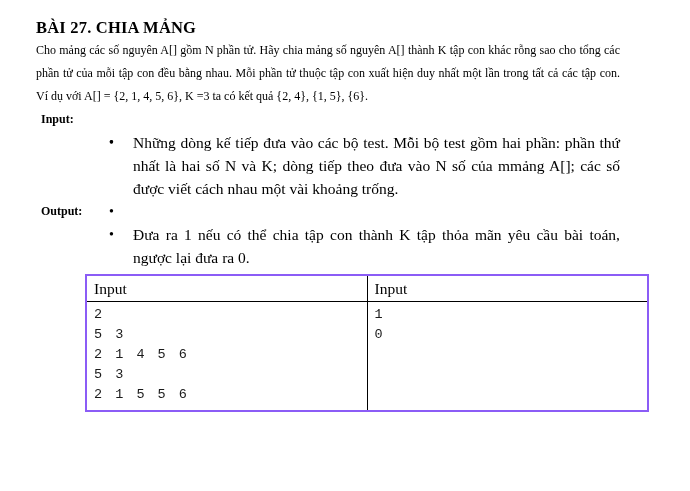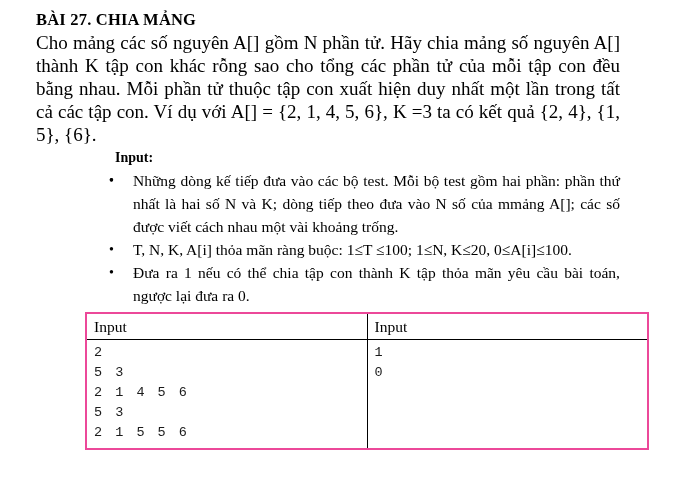--- a/index.html
+++ b/index.html
@@ -11,38 +11,38 @@
   body {
     width: 690px;
     height: 491px;
     overflow: hidden;
     font-family: "Liberation Serif", serif;
     color: #000000;
   }
   .page {
     width: 625px;
     height: 491px;
-    padding-top: 8px;
+    padding-top: 16px;
   }
   .doc-title {
     margin: 0 5px 0 36px;
     font-size: 16.5px;
     font-weight: bold;
     line-height: 23px;
     letter-spacing: 0.2px;
   }
   .statement {
     margin: 0 5px 0 36px;
-    font-size: 19px;
+    font-size: 12px;
     line-height: 23px;
     text-align: justify;
   }
   .sec-heading {
-    margin: 0 5px 0 115px;
-    font-size: 14px;
+    margin: 0 5px 0 41px;
+    font-size: 12px;
     font-weight: bold;
     line-height: 23px;
   }
   ul.bullets {
     list-style: none;
     margin: 0;
     padding: 0 5px 0 133px;
   }
   ul.bullets li {
     position: relative;
@@ -57,21 +57,21 @@
     font-size: 14px;
     line-height: 23px;
   }
   .table-wrap {
     margin: 5px 0 0 85px;
   }
   table.example {
     border-collapse: collapse;
     width: 564px;
     table-layout: fixed;
-    border: 2px solid #ec4899;
+    border: 2px solid #8b5cf6;
   }
   table.example th {
     font-weight: normal;
     text-align: left;
     font-size: 15.5px;
     line-height: 20px;
     padding: 3px 6px 2px 7px;
     border: 1px solid #000000;
     width: 50%;
   }
@@ -104,24 +104,24 @@
   <ul class="bullets">
     <li>
       <span class="marker">•</span>
     </li>
     <li>
       <span class="marker">•</span>
       <span>Những dòng kế tiếp đưa vào các bộ test. Mỗi bộ test gồm hai phần: phần thứ nhất là hai số N và K; dòng tiếp theo đưa vào N số của mmảng A[]; các số được viết cách nhau một vài khoảng trống.</span>
     </li>
     <li>
       <span class="marker">•</span>
-      <span>T, N, K, A[i] thỏa mãn ràng buộc: 1≤T ≤100; 1≤N, K≤20, 0≤A[i]≤100.</span>
     </li>
   </ul>
 
+  <div class="sec-heading">Output:</div>
 
   <ul class="bullets">
     <li>
       <span class="marker">•</span>
       <span>Đưa ra 1 nếu có thể chia tập con thành K tập thỏa mãn yêu cầu bài toán, ngược lại đưa ra 0.</span>
     </li>
   </ul>
 
   <div class="table-wrap">
     <table class="example">

